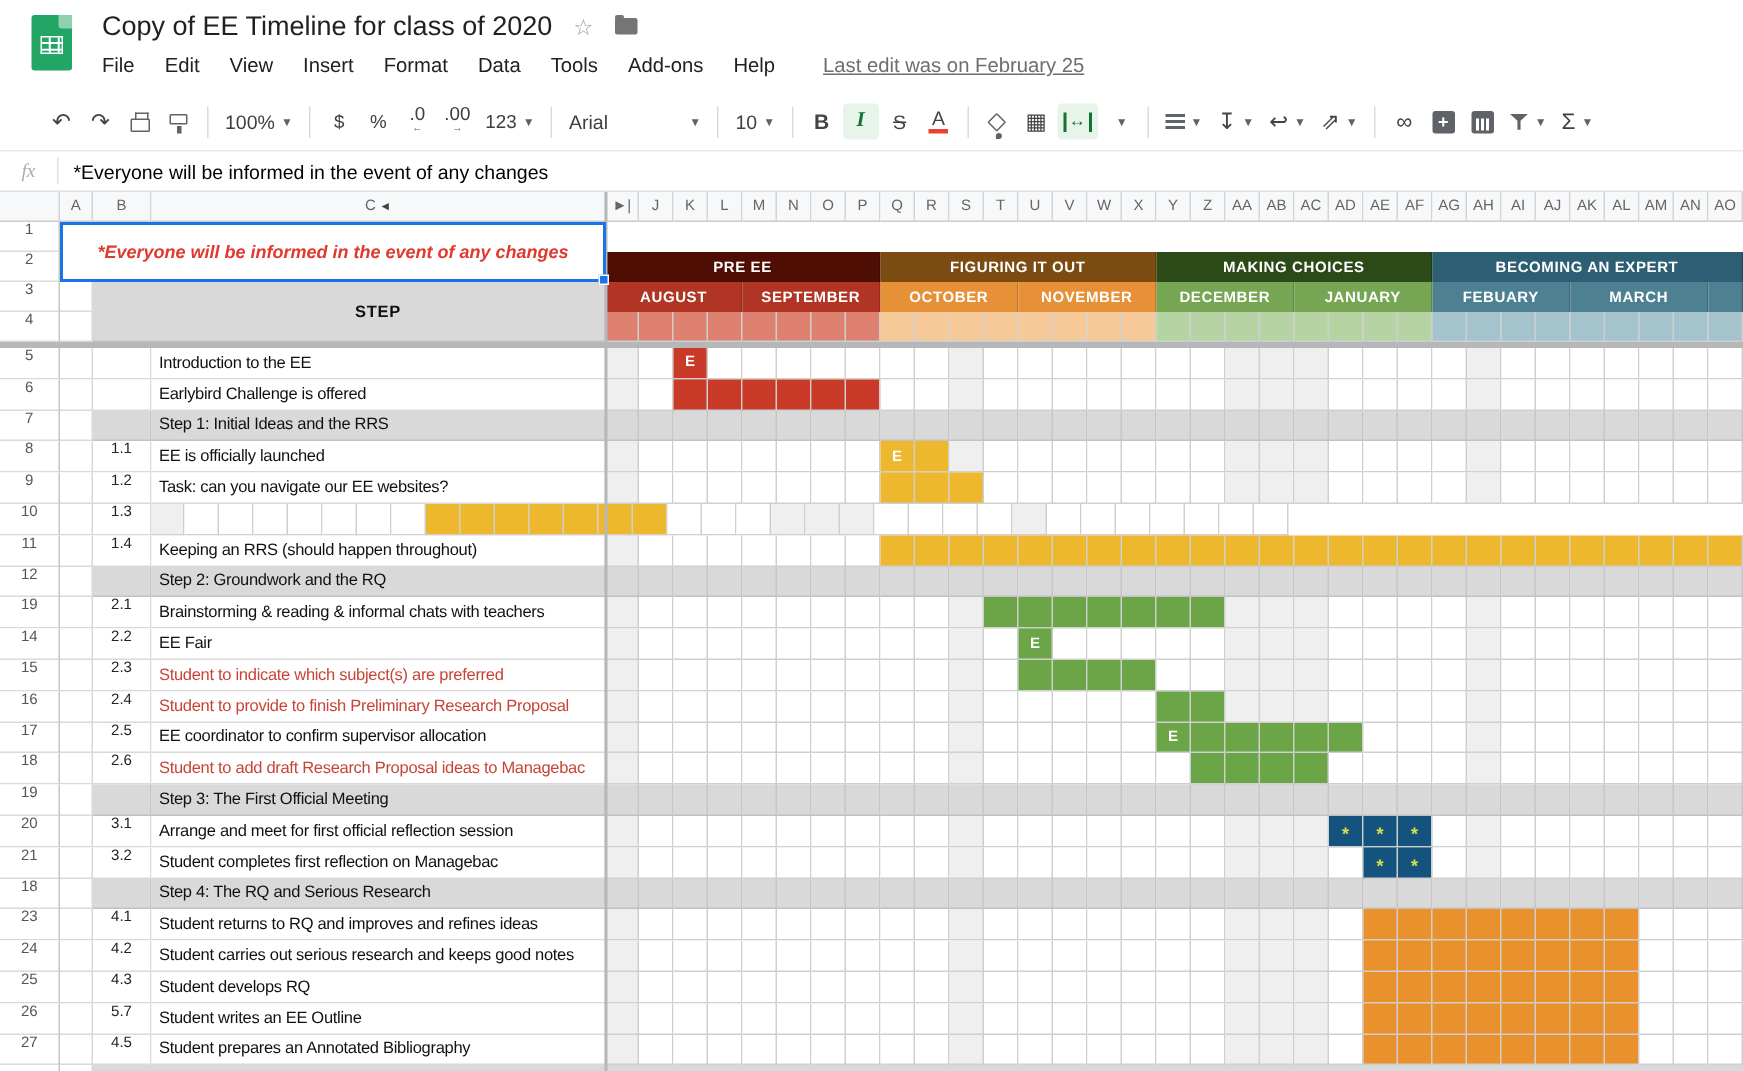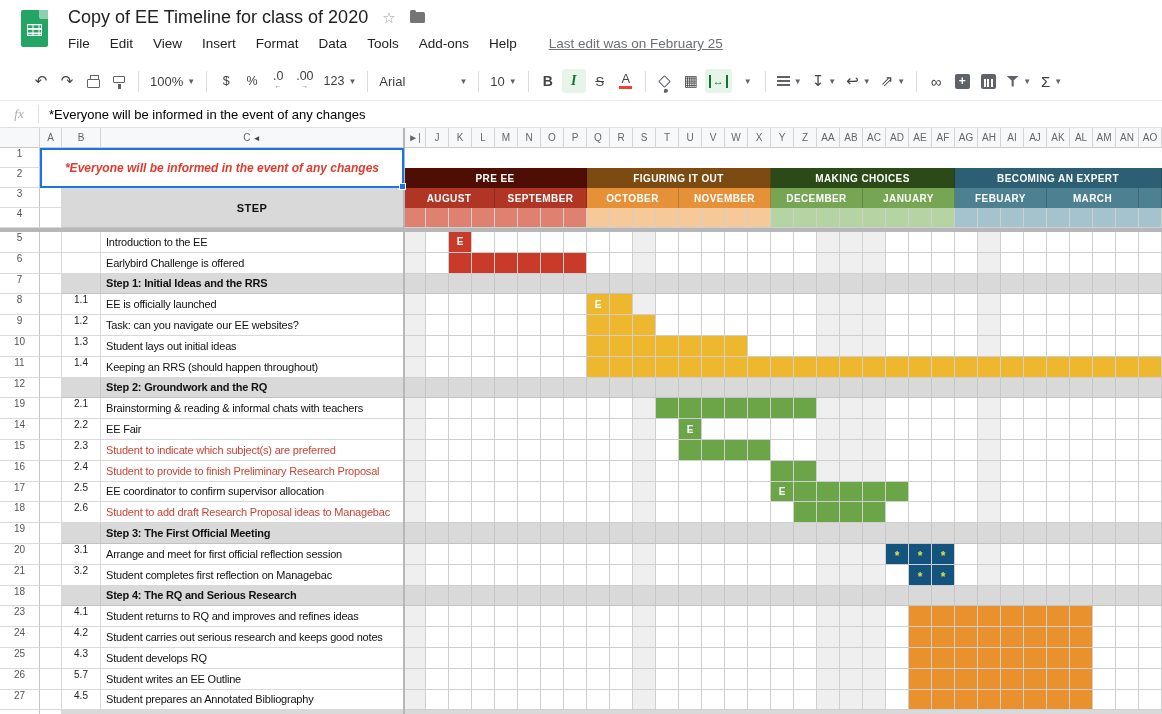--- a/index.html
+++ b/index.html
@@ -77,21 +77,21 @@
     font-size:10px; color:#555; text-align:center; }
   .acell { flex:none; width:22px; background:#fff; border-right:1px solid #D9D9D9; border-bottom:1px solid #D9D9D9; }
   .bcell { flex:none; width:39px; background:#fff; border-right:1px solid #D9D9D9; border-bottom:1px solid #D9D9D9;
     font-size:10px; color:#222; text-align:center; }
   .ccell { flex:none; width:303px; background:#fff; border-right:1px solid #D9D9D9; border-bottom:1px solid #D9D9D9;
     font-size:11px; color:#111; padding-left:5px; white-space:nowrap; overflow:hidden; letter-spacing:-0.2px; display:flex; align-items:center; }
   .tcell { flex:none; width:23px; background:#fff; border-right:1px solid #CFCFCF; border-bottom:1px solid #CFCFCF;
     display:flex; align-items:center; justify-content:center; }
   .band-bg { background:#D9D9D9 !important; border-right-color:#C6C6C6 !important; border-bottom-color:#C2C2C2 !important; }
   .stripe-bg { background:#EFEFEF; }
-  .bold-txt { font-weight:bold; }
+  .bold-txt { font-weight:normal; }
   .red-txt { color:#C74437; }
   .e-label { color:#fff; font-size:10px; font-weight:bold; }
   .star-label { color:#D9E14D; font-size:12px; font-weight:bold; line-height:6px; margin-top:5px; }
   .hdr-block { flex:none; height:20px; display:flex; align-items:center; justify-content:center;
     color:#fff; font-size:10px; font-weight:bold; letter-spacing:0.4px; border-right:1px solid rgba(0,0,0,0.18); white-space:nowrap; overflow:hidden; }
   .row1-blank { flex:none; width:758px; background:#fff; }
   .hdivider { height:4px; background:#B5B7B9; }
   .vdivider { position:absolute; left:403px; top:0; width:2px; height:586px; background:#B5B7B9; z-index:4; }
 
   .note-overlay { position:absolute; left:40px; top:20px; width:364px; height:40px; background:#fff;
@@ -539,21 +539,20 @@
         <div class="tcell" style="width: 23px;"></div>
         <div class="tcell" style="width: 23px;"></div>
         <div class="tcell" style="width: 23px;"></div>
         <div class="tcell" style="width: 23px;"></div>
         <div class="tcell" style="width: 23px;"></div>
       </div>
       <div class="rowflex" style="height: 20.8px;">
         <div class="gut">10</div>
         <div class="acell"></div>
         <div class="bcell">1.3</div>
-        <div class="ccell">Student lays out initial ideas</div>
         <div class="tcell stripe-bg" style="width: 22px;"></div>
         <div class="tcell" style="width: 23px;"></div>
         <div class="tcell" style="width: 23px;"></div>
         <div class="tcell" style="width: 23px;"></div>
         <div class="tcell" style="width: 23px;"></div>
         <div class="tcell" style="width: 23px;"></div>
         <div class="tcell" style="width: 23px;"></div>
         <div class="tcell" style="width: 23px;"></div>
         <div class="tcell" style="width: 23px; background: rgb(237, 183, 46);"></div>
         <div class="tcell" style="width: 23px; background: rgb(237, 183, 46);"></div>

